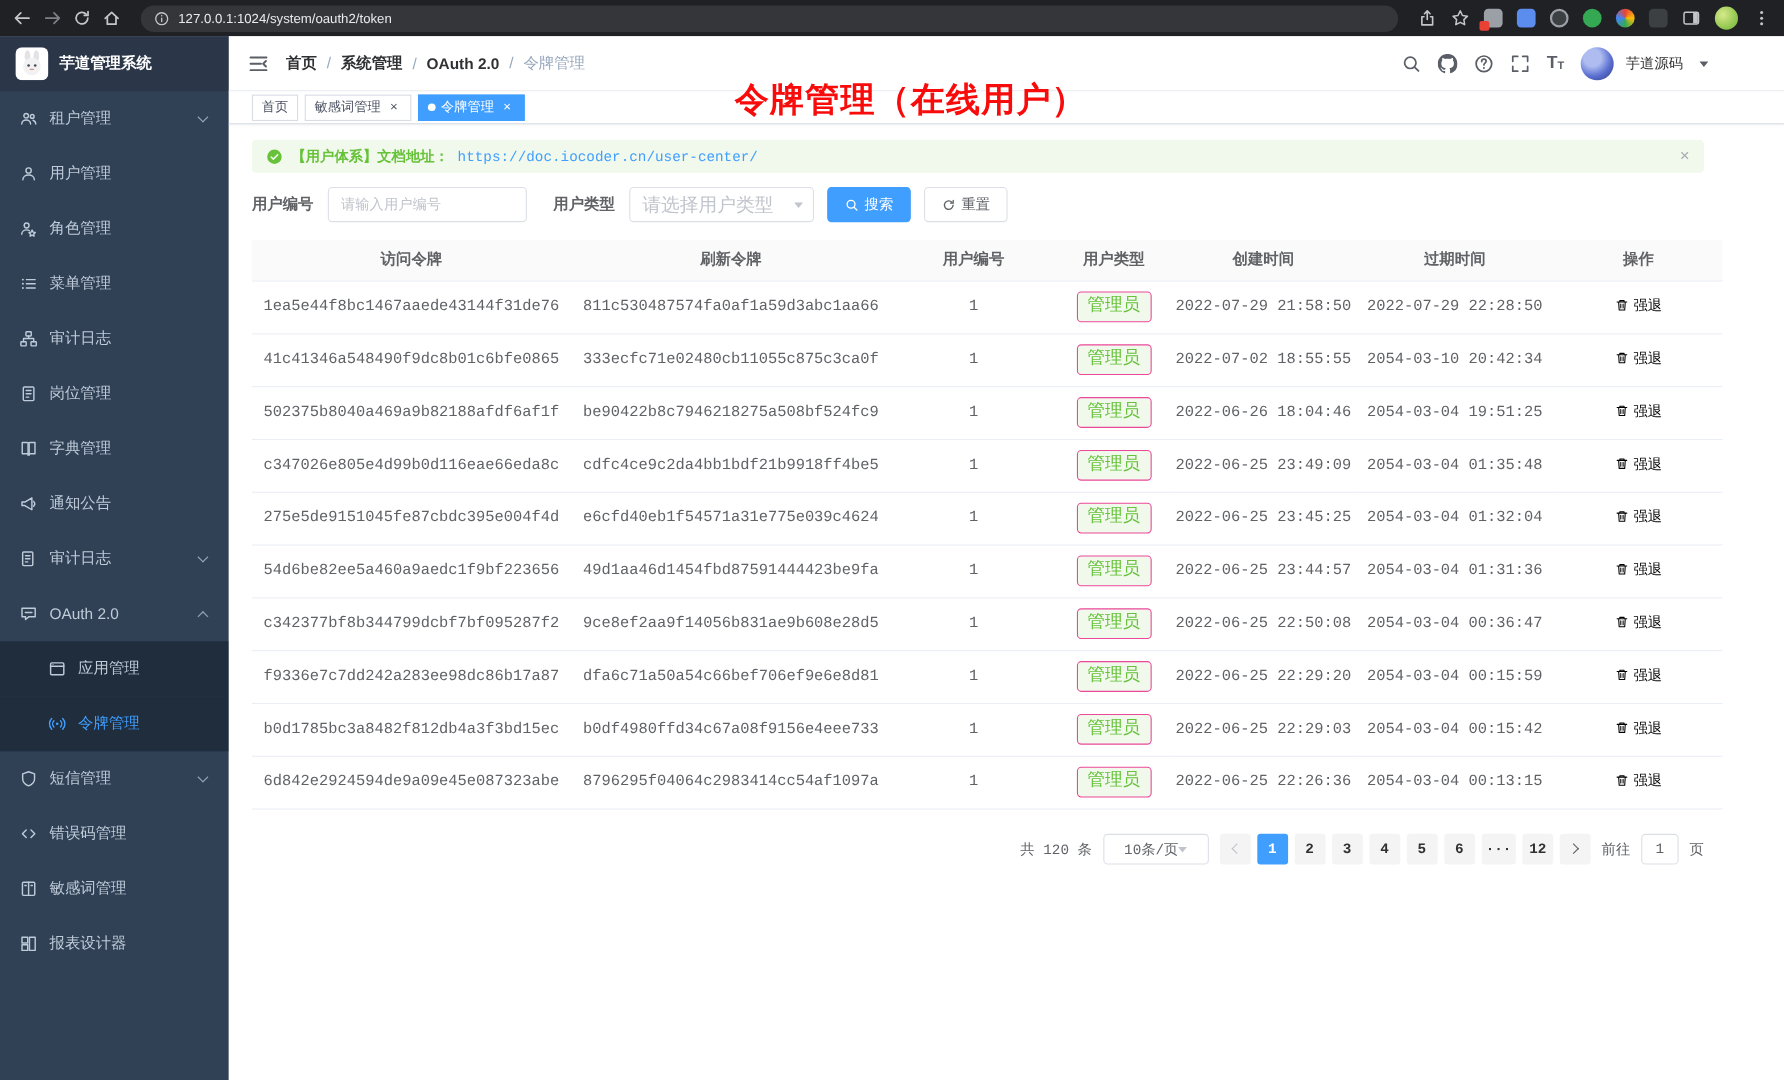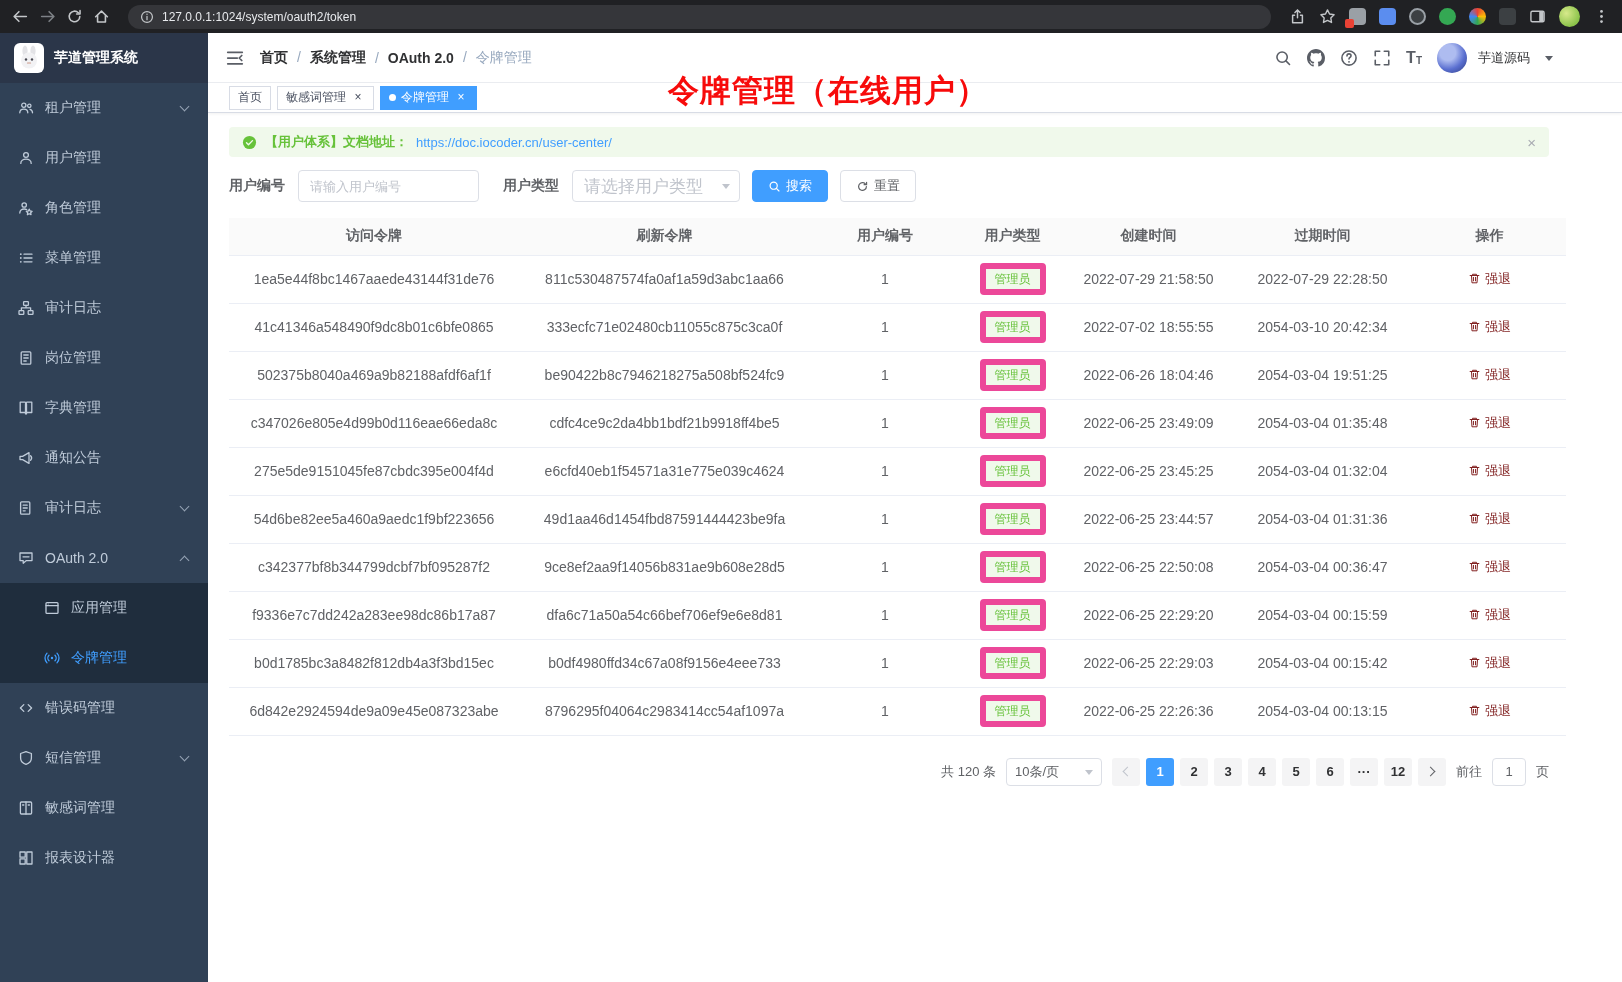--- a/index.html
+++ b/index.html
@@ -61,21 +61,21 @@
 
   
   .tags-bar { height:30px; flex:none; display:flex; align-items:center; gap:6px; padding:0 0 0 21px; border-bottom:1px solid #d8dce5; box-shadow:0 1px 3px rgba(0,0,0,.06); }
   .tag-item { height:24px; display:inline-flex; align-items:center; gap:5px; padding:0 8px; background:#fff; border:1px solid #d8dce5; color:#495060; font-size:12px; cursor:pointer; }
   .tag-item.active { background:#409eff; border-color:#409eff; color:#fff; }
   .tag-dot { width:7px; height:7px; border-radius:50%; background:#fff; }
   .tag-close { width:14px; height:14px; line-height:13px; text-align:center; border-radius:50%; font-size:12px; }
   .tag-close::before { content:"×"; }
 
   
-  .content { flex:1; padding:14px 73px 18px 21px; overflow:hidden; }
+  .content { flex:1; padding:14px 73px 18px 21px; overflow:hidden;font-family:Liberation Mono, monospace; }
   .alert { height:30px; background:#f0f9eb; border-radius:4px; display:flex; align-items:center; gap:8px; padding:0 13px; margin-bottom:13px; font-size:13px; }
   .alert-check { width:15px; height:15px; flex:none; }
   .alert-text { color:#67c23a; font-weight:700; }
   .alert-link { color:#409eff; text-decoration:none; cursor:pointer; }
   .alert-close { margin-left:auto; color:#a8abb2; font-size:15px; cursor:pointer; }
   .alert-close::before { content:"×"; }
 
   .filter-row { display:flex; align-items:center; margin-bottom:16px; font-size:14px; }
   .filter-label { font-weight:700; color:#606266; margin-right:13px; white-space:nowrap; }
   .input { width:181px; height:32px; border:1px solid #dcdfe6; border-radius:4px; background:#fff; padding:0 11px; font-size:13px; color:#606266; margin-right:24px; outline:none; font-family:inherit; }
@@ -84,26 +84,26 @@
   .select-box .ph { color:#c0c4cc; }
   .sel-caret { width:0; height:0; border:4px solid transparent; border-top:5px solid #c0c4cc; margin-top:5px; }
   .btn { height:32px; border-radius:4px; display:inline-flex; align-items:center; gap:5px; padding:0 15px; font-size:13px; cursor:pointer; font-family:inherit; }
   .btn svg { width:13px; height:13px; fill:none; stroke:currentColor; stroke-width:1.5; stroke-linecap:round; }
   .btn-primary { background:#409eff; border:1px solid #409eff; color:#fff; margin-right:12px; }
   .btn-plain { background:#fff; border:1px solid #dcdfe6; color:#606266; }
 
   table { width:100%; border-collapse:collapse; table-layout:fixed; font-size:14px; color:#606266; }
   thead th { height:37px; background:#fafafa; border-bottom:1px solid #ebeef5; font-weight:700; color:#606266; text-align:center; }
   tbody td { height:48px; border-bottom:1px solid #ebeef5; text-align:center; white-space:nowrap; overflow:hidden; }
-  .tag-success { display:inline-block; background:#f0f9eb; border:6px solid #ec4899; color:#67c23a; border-radius:4px; padding:3px 9px; font-size:12px; line-height:1.2; }
-  .action-link { display:inline-flex; align-items:center; gap:4px; color:#7f1d1d; font-size:13px; cursor:pointer; }
+  .tag-success { display:inline-block; background:#f0f9eb; border:1px solid #ec4899; color:#67c23a; border-radius:4px; padding:3px 9px; font-size:16px; line-height:1.2; }
+  .action-link { display:inline-flex; align-items:center; gap:4px; color:#000000; font-size:13px; cursor:pointer; }
   .action-link svg { width:13px; height:13px; fill:none; stroke:currentColor; stroke-width:1.2; stroke-linecap:round; stroke-linejoin:round; }
 
   .pagination { display:flex; align-items:center; justify-content:flex-end; gap:10px; padding:22px 0 18px; font-size:13px; color:#606266; }
-  .page-select { width:96px; height:28px; border:1px solid #dcdfe6; border-radius:4px; display:flex; align-items:center; justify-content:space-between; padding:0 8px; cursor:pointer; }
+  .page-select { width:96px; height:28px; border:1px solid #dcdfe6; border-radius:4px; display:flex; align-items:center; justify-content:center; padding:0 8px; cursor:pointer; }
   .pages { display:flex; align-items:center; gap:6px; }
   .page-btn { min-width:28px; height:28px; padding:0 4px; background:#f4f4f5; border-radius:3px; display:flex; align-items:center; justify-content:center; color:#303133; font-weight:600; cursor:pointer; }
   .page-btn.active { background:#409eff; color:#fff; }
   .arr { width:7px; height:7px; border-right:1.6px solid #606266; border-bottom:1.6px solid #606266; }
   .arr.left { transform:rotate(135deg); margin-left:3px; }
   .arr.right { transform:rotate(-45deg); margin-right:3px; }
   .page-btn.disabled .arr { border-color:#c0c4cc; }
   .goto-input { width:34px; height:28px; border:1px solid #dcdfe6; border-radius:4px; text-align:center; font-size:13px; color:#606266; outline:none; font-family:inherit; }
 
   .annotation { position:absolute; left:668px; top:70px; z-index:60; font-size:31px; font-weight:700; color:#f70b0b; letter-spacing:1px; pointer-events:none; }
@@ -313,33 +313,33 @@
             <svg viewBox="0 0 16 16">
               <path d="M5 10.8a4 4 0 0 1 0-5.6M11 5.2a4 4 0 0 1 0 5.6M3 12.9a7 7 0 0 1 0-9.8M13 3.1a7 7 0 0 1 0 9.8"></path>
               <circle cx="8" cy="8" r="1.2" fill="currentColor" stroke="none"></circle>
             </svg>
           </span>
         <span class="mi-label">令牌管理</span>
       </div>
       <div class="menu-item">
         <span class="mi-icon">
             <svg viewBox="0 0 16 16">
-              <path d="M5.8 4.6L2.4 8l3.4 3.4M10.2 4.6L13.6 8l-3.4 3.4"></path>
-            </svg>
-          </span>
-        <span class="mi-label">错误码管理</span>
-      </div>
-      <div class="menu-item">
-        <span class="mi-icon">
-            <svg viewBox="0 0 16 16">
               <path d="M8 1.6l5.4 1.9v4.4c0 3.4-2.4 5.4-5.4 6.5-3-1.1-5.4-3.1-5.4-6.5V3.5z"></path>
             </svg>
           </span>
         <span class="mi-label">短信管理</span>
         <span class="chev down"></span>
+      </div>
+      <div class="menu-item">
+        <span class="mi-icon">
+            <svg viewBox="0 0 16 16">
+              <path d="M5.8 4.6L2.4 8l3.4 3.4M10.2 4.6L13.6 8l-3.4 3.4"></path>
+            </svg>
+          </span>
+        <span class="mi-label">错误码管理</span>
       </div>
       <div class="menu-item">
         <span class="mi-icon">
             <svg viewBox="0 0 16 16">
               <rect x="2.4" y="2" width="11.2" height="12" rx="1"></rect>
               <path d="M8 2v12M4.6 5h1.2M10.2 5h1.2"></path>
             </svg>
           </span>
         <span class="mi-label">敏感词管理</span>
       </div>

